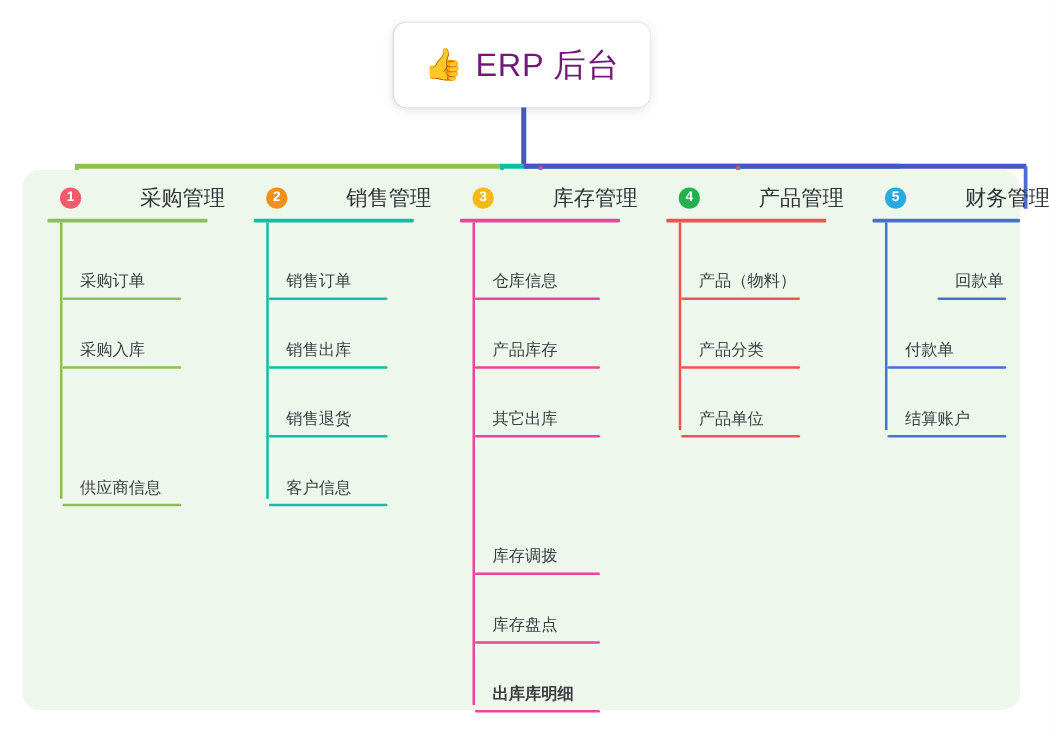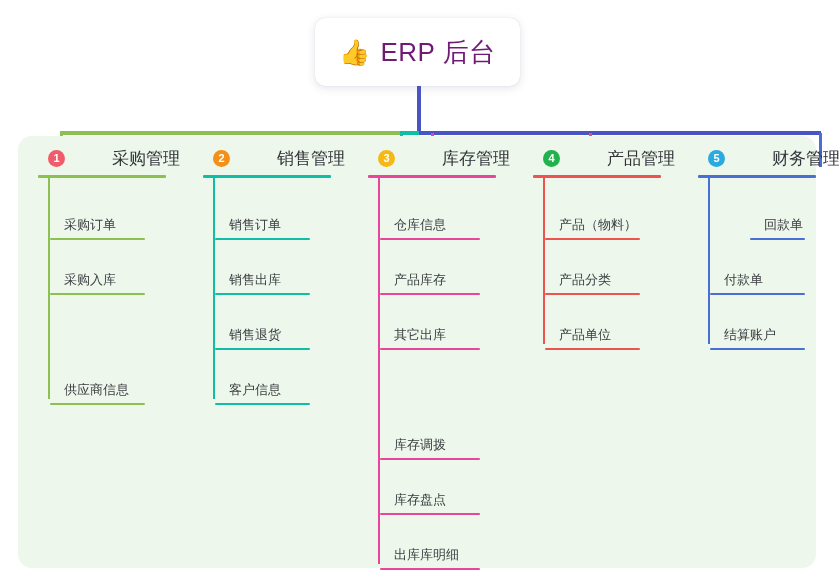--- a/index.html
+++ b/index.html
@@ -165,21 +165,21 @@
             <div class="item-rule" style="background: rgb(232, 69, 155);"></div>
           </div>
           <div class="item" style="top: 258px; width: 100px;">
             <div class="item-label">库存调拨</div>
             <div class="item-rule" style="background: rgb(232, 69, 155);"></div>
           </div>
           <div class="item" style="top: 313px; width: 100px;">
             <div class="item-label">库存盘点</div>
             <div class="item-rule" style="background: rgb(232, 69, 155);"></div>
           </div>
-          <div class="item" style="top: 368px; width: 100px;">
+          <div class="item" style="top: 368px; width: 100px; font-weight: bold;">
             <div class="item-label">出库库明细</div>
             <div class="item-rule" style="background: rgb(232, 69, 155);"></div>
           </div>
         </div>
       </div>
       <div class="col" style="left: 533px; width: 150px;">
         <div class="col-head">
           <span class="badge" style="background: rgb(34, 177, 76);">4</span>
           <span class="col-title">产品管理</span>
         </div>

